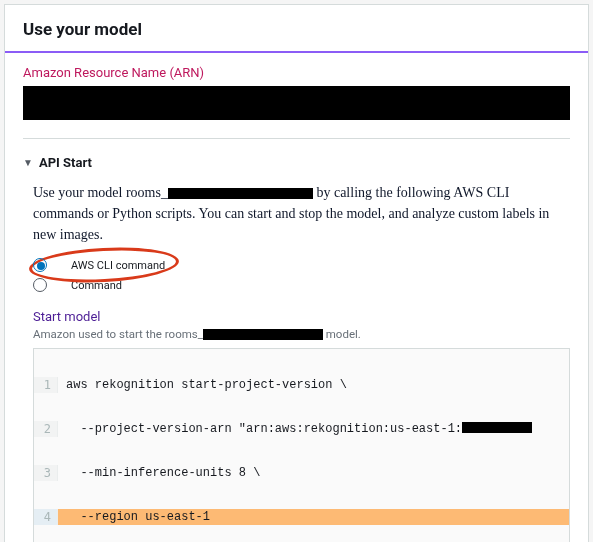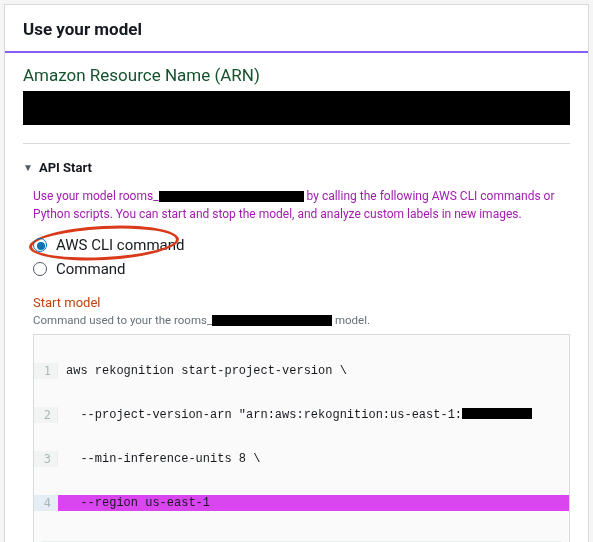--- a/index.html
+++ b/index.html
@@ -20,22 +20,22 @@
   .panel-title {
     font-size: 17px;
     font-weight: 700;
     padding: 14px 18px 12px 18px;
     border-bottom: 2px solid #8b5cf6;
   }
   .section {
     padding: 12px 18px 6px 18px;
   }
   .field-label {
-    font-size: 17px;
-    color: #14532d;
+    font-size: 13px;
+    color: #be185d;
     margin-bottom: 6px;
   }
   .arn-block {
     width: 100%;
     height: 34px;
     background: #000;
     margin-bottom: 12px;
   }
   .divider {
     border: none;
@@ -49,40 +49,41 @@
     display: flex;
     align-items: center;
     gap: 6px;
   }
   .triangle {
     display: inline-block;
     font-size: 10px;
     color: #545b64;
   }
   .body-text {
-    font-size: 12px;
+    font-size: 14px;
     line-height: 1.5;
-    color: #a21caf;
+    color: #0f172a;
     padding: 2px 18px 10px 28px;
+    font-family: Liberation Serif, serif;
   }
   .redact-inline {
     display: inline-block;
     background: #000;
     height: 11px;
     vertical-align: middle;
   }
   .radio-group {
     padding: 0 18px 10px 28px;
     position: relative;
   }
   .radio-row {
     display: flex;
     align-items: center;
-    gap: 9px;
-    font-size: 15px;
+    gap: 24px;
+    font-size: 11px;
     color: #16191f;
     padding: 3px 0;
     cursor: pointer;
   }
   .radio {
     width: 14px;
     height: 14px;
     border: 1px solid #545b64;
     border-radius: 50%;
     position: relative;
@@ -108,21 +109,21 @@
   .annot1 {
     width: 150px; height: 34px;
     left: 24px; top: -7px;
     transform: rotate(-3deg);
   }
   .code-block {
     margin: 4px 18px 16px 28px;
   }
   .code-title {
     font-size: 13px;
-    color: #c2410c;
+    color: #4c1d95;
     margin-bottom: 2px;
     position: relative;
   }
   .code-sub {
     font-size: 11.5px;
     color: #687078;
     margin-bottom: 6px;
     line-height: 1.4;
   }
   .code-box {
@@ -148,21 +149,21 @@
     border-right: 1px solid #eaeded;
     user-select: none;
     flex: 0 0 auto;
   }
   .lc {
     padding: 1px 8px;
     white-space: pre;
     flex: 1 0 auto;
     font-family: Liberation Mono, monospace;
   }
-  .code-line.hl .lc { background: #d946ef; }
+  .code-line.hl .lc { background: #fdba74; }
   .code-line.hl .ln { background: #e5eef4; }
   .scroll-hint {
     height: 8px;
     background: linear-gradient(to right, #d5dbdb 0 50%, #f2f3f3 50% 100%);
     border-top: 1px solid #eaeded;
     border-radius: 4px;
     margin: 2px 6px 4px 6px;
   }
 </style>
 </head>
@@ -197,21 +198,21 @@
     </label>
     <label class="radio-row">
       <span class="radio"></span>
       <span>Command</span>
     </label>
   </div>
 
   <div class="code-block">
     <div class="code-title">Start model</div>
     <div class="code-sub">
-      <span>Command used to your the rooms_</span><span class="redact-inline" style="width:120px"></span>
+      <span>Amazon used to start the rooms_</span><span class="redact-inline" style="width:120px"></span>
       <span>model.</span>
     </div>
     <div class="code-box">
       <div class="code-lines">
         <div class="code-line"><span class="ln">1</span><span class="lc">aws rekognition start-project-version \</span></div>
         <div class="code-line"><span class="ln">2</span><span class="lc"><span>  --project-version-arn "arn:aws:rekognition:us-east-1:</span><span class="redact-inline" style="width:70px;vertical-align:-1px"></span></span></div>
         <div class="code-line"><span class="ln">3</span><span class="lc">  --min-inference-units 8 \</span></div>
         <div class="code-line hl"><span class="ln">4</span><span class="lc">  --region us-east-1</span></div>
       </div>
       <div class="scroll-hint"></div>

